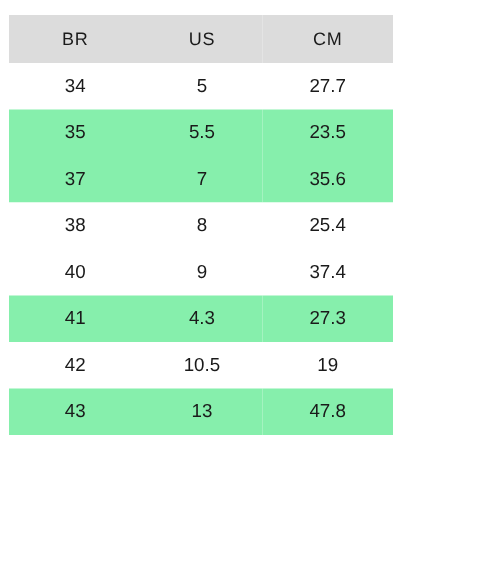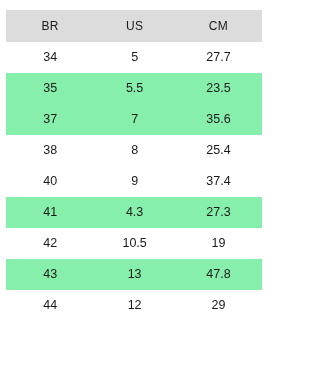--- a/index.html
+++ b/index.html
@@ -110,20 +110,15 @@
       <tr class="row-plain">
         <td>42</td>
         <td>10.5</td>
         <td>19</td>
       </tr>
       <tr class="row-shaded">
         <td>43</td>
         <td>13</td>
         <td>47.8</td>
       </tr>
-      <tr class="row-plain">
-        <td>44</td>
-        <td>12</td>
-        <td>29</td>
-      </tr>
     </tbody>
   </table>
 </div>
 
 </body></html>

